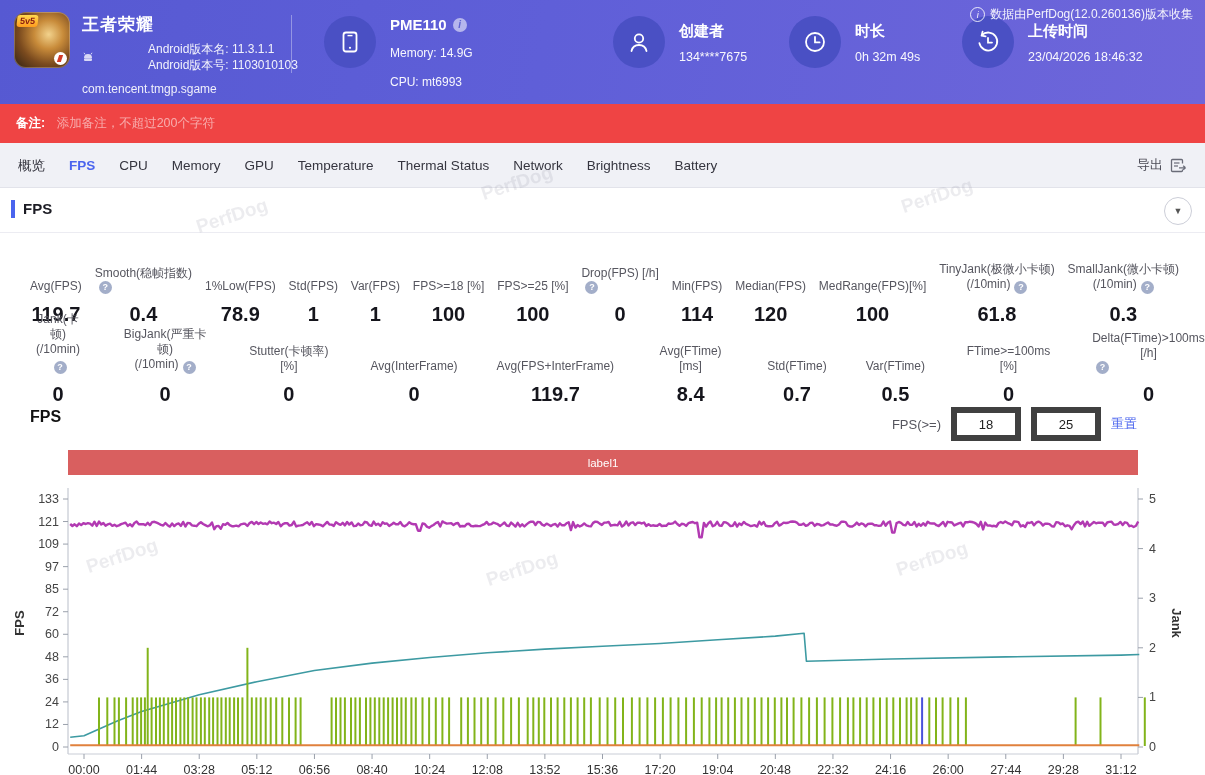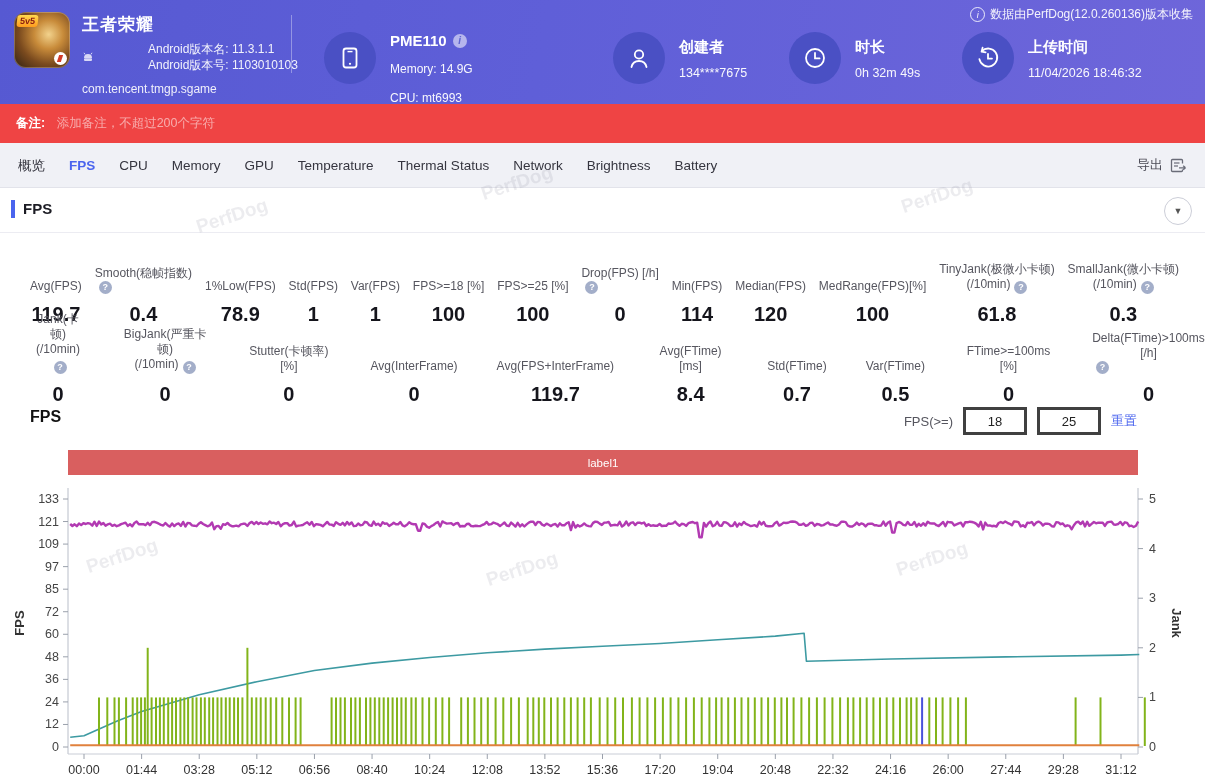--- a/index.html
+++ b/index.html
@@ -16,21 +16,21 @@
           font-size:9px;font-weight:bold;padding:1px 3px;border-radius:3px;transform:skewX(-6deg);}
   .glogo{position:absolute;right:3px;bottom:3px;width:13px;height:13px;border-radius:50%;background:#fff;}
   .glogo::after{content:"";position:absolute;left:4px;top:3px;width:4px;height:7px;background:#d23c2a;transform:skewX(-18deg);}
   .ginfo{margin-left:12px;}
   .gtitle{font-size:17px;font-weight:bold;letter-spacing:1px;margin-top:1px;}
   .gver{display:flex;align-items:center;margin-top:5px;}
   .gver .droid{margin-right:6px;opacity:.85;}
   .gver .lines{font-size:12px;line-height:16px;color:rgba(255,255,255,.92);margin-left:48px;}
   .gpkg{margin-top:9px;font-size:12px;color:rgba(255,255,255,.9);}
   .vdiv{position:absolute;left:291px;top:15px;width:1px;height:58px;background:rgba(255,255,255,.35);}
-  .hitem{position:absolute;top:32px;display:flex;}
+  .hitem{position:absolute;top:16px;display:flex;}
   .circ{width:52px;height:52px;border-radius:50%;background:#4a50c4;display:flex;align-items:center;justify-content:center;flex:0 0 auto;}
   .htxt{margin-left:14px;}
   .hname{font-size:15px;font-weight:bold;line-height:17px;display:flex;align-items:center;}
   .hline{font-size:12px;line-height:17px;margin-top:12px;color:rgba(255,255,255,.95);}
   .hlabel{font-size:15px;font-weight:bold;margin-top:6px;}
   .hval{font-size:12.5px;margin-top:9px;color:rgba(255,255,255,.95);}
   .info-i{display:inline-flex;width:14px;height:14px;border-radius:50%;background:rgba(255,255,255,.55);
           color:#5f64d0;font-size:10px;font-weight:bold;align-items:center;justify-content:center;margin-left:6px;font-style:italic;}
   .collect{position:absolute;right:12px;top:6px;font-size:12px;color:rgba(255,255,255,.92);display:flex;align-items:center;gap:5px;}
   .info-o{display:inline-flex;width:13px;height:13px;border-radius:50%;border:1px solid rgba(255,255,255,.85);
@@ -59,21 +59,21 @@
   .r2{top:330px;padding:12px 0 0 32px;gap:39px;}
   .stat{text-align:center;}
   .slabel{font-size:12px;color:#56565f;height:32px;display:flex;flex-direction:column;justify-content:flex-end;line-height:15px;}
   .sval{font-size:20px;font-weight:bold;color:#15151c;margin-top:9px;}
   .q{display:inline-flex;width:13px;height:13px;border-radius:50%;background:#a3aec9;color:#fff;
      font-size:9px;font-weight:bold;align-items:center;justify-content:center;margin-left:4px;vertical-align:-2px;}
   
   .ctitle{position:absolute;left:30px;top:408px;font-size:16px;font-weight:bold;color:#111;}
   .cright{position:absolute;right:68px;top:407px;display:flex;align-items:center;gap:10px;}
   .cright .flabel{font-size:13px;color:#55555e;}
-  .cright input{width:54px;height:20px;border:3px solid #404040;background:#fff;font-size:13px;
+  .cright input{width:54px;height:20px;border:6px solid #404040;background:#fff;font-size:13px;
                 text-align:center;font-family:inherit;color:#222;}
   .reset{font-size:13px;color:#4a64ee;cursor:pointer;}
   
   #chart{position:absolute;top:440px;left:0;}
   #chart text{font-family:"Liberation Sans","DejaVu Sans",sans-serif;}
   
   .wm{position:absolute;font-size:19px;color:rgba(140,140,158,.17);transform:rotate(-18deg);pointer-events:none;font-weight:bold;}
 </style>
 </head>
 <body>
@@ -153,21 +153,21 @@
     <div class="hitem" style="left:962px">
       <div class="circ">
         <svg width="26" height="26" viewBox="0 0 26 26">
           <path d="M6.8 6.2a9 9 0 1 1 -2.4 8" fill="none" stroke="#fff" stroke-width="1.8" stroke-linecap="round"></path>
           <path d="M7.6 2.6 6.6 6.6 10.6 7.4" fill="none" stroke="#fff" stroke-width="1.8" stroke-linecap="round" stroke-linejoin="round"></path>
           <path d="M13 9v4.6h4" fill="none" stroke="#fff" stroke-width="1.8" stroke-linecap="round"></path>
         </svg>
       </div>
       <div class="htxt">
         <div class="hlabel">上传时间</div>
-        <div class="hval">11/04/2026 18:46:32</div>
+        <div class="hval">23/04/2026 18:46:32</div>
       </div>
     </div>
 
     <div class="collect">
       <span class="info-o">i</span>
       <span>数据由PerfDog(12.0.260136)版本收集</span>
     </div>
   </div>
 
   <div class="notebar">

